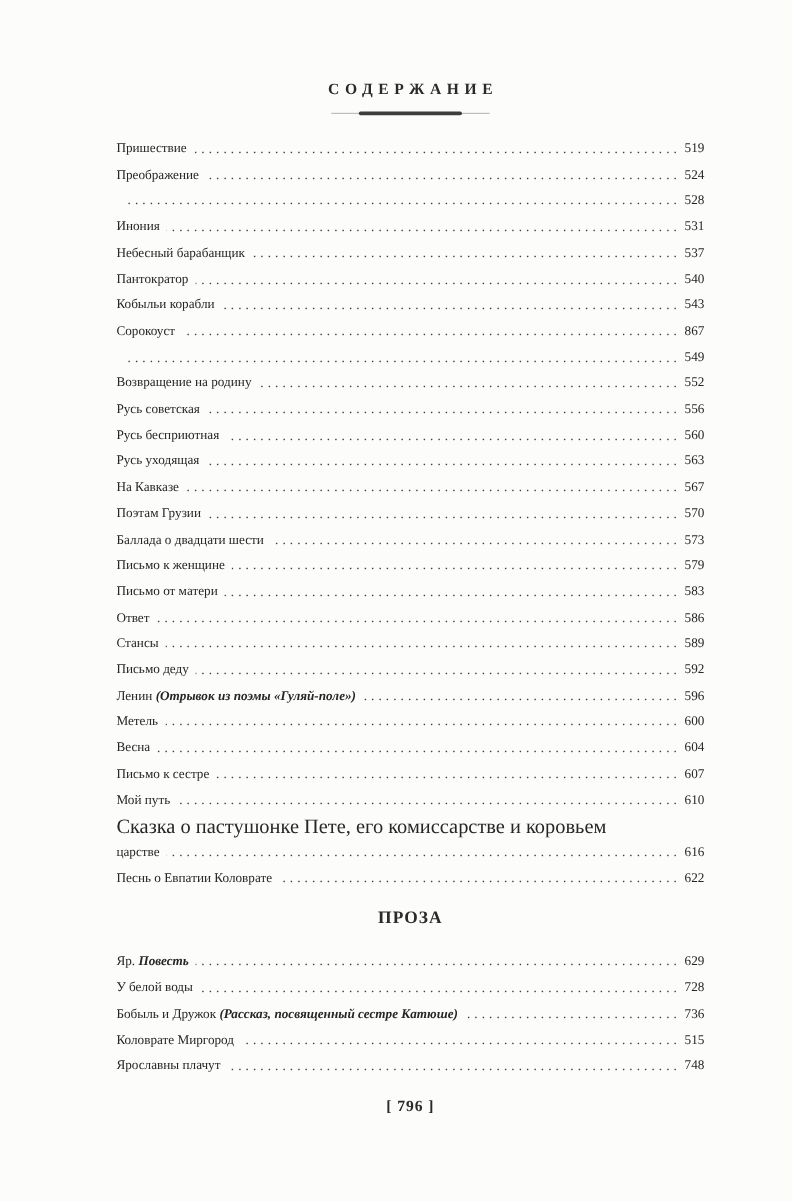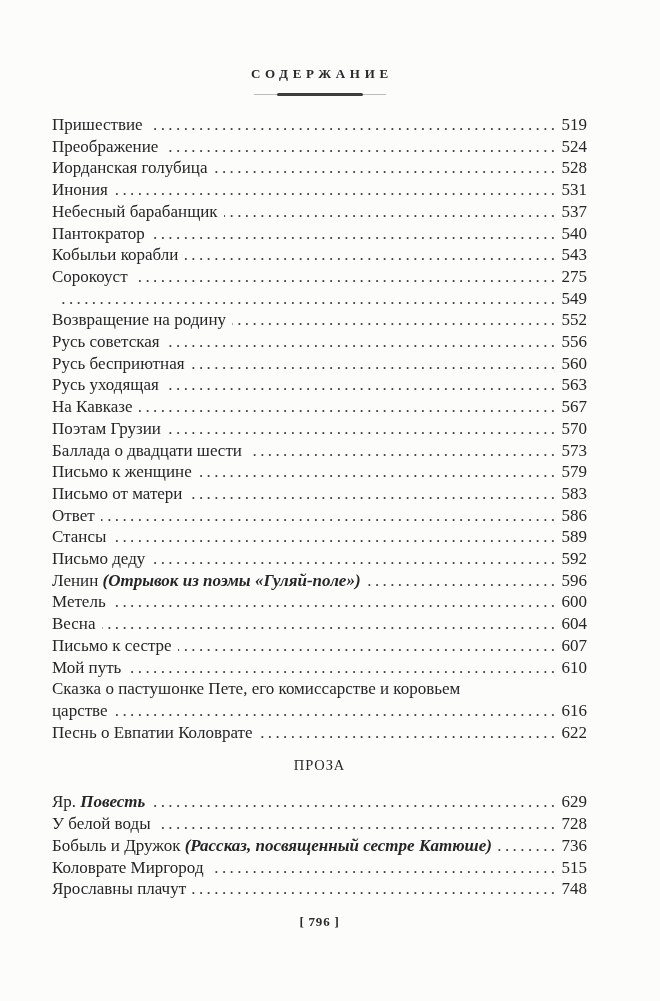--- a/index.html
+++ b/index.html
@@ -8,21 +8,21 @@
     background: #fcfcfb;
   }
   .page {
     position: relative;
     width: 660px;
     height: 1001px;
     box-sizing: border-box;
     background: #fcfcfb;
     color: #262626;
     font-family: "Liberation Serif", "DejaVu Serif", serif;
-    padding: 66px 73px 0 52px;
+    padding: 66px 73px 0 97px;
     overflow: hidden;
   }
   
   .toc-header { text-align: center; }
   .toc-title {
     margin: 0;
     font-size: 13px;
     font-weight: bold;
     letter-spacing: 0.36em;
     padding-left: 0.36em; 
@@ -44,21 +44,21 @@
     position: absolute;
     left: 23px; right: 23px; top: 1px; height: 3px;
     background: #3d3d3d;
     border-radius: 1.5px;
   }
   
   .toc-list { margin-top: 17px; }
   .row {
     display: flex;
     align-items: baseline;
-    font-size: 17px;
+    font-size: 11px;
     line-height: 21.7px;
     white-space: nowrap;
   }
   .line1 {
     font-size: 17px;
     line-height: 21.7px;
     white-space: nowrap;
   }
   .t-it {
     font-style: italic;
@@ -75,21 +75,21 @@
   .dots::after {
     content: "........................................................................................................................";
     letter-spacing: 3.4px;
   }
   .pg { flex: none; }
   
   .section-heading {
     margin: 14px 0 17px;
     text-align: center;
     font-size: 14.5px;
-    font-weight: normal;
+    font-weight: bold;
     letter-spacing: 0.06em;
     color: #2a2a2a;
   }
   
   .folio {
     margin-top: 14px;
     text-align: center;
     font-size: 13px;
     font-weight: bold;
     letter-spacing: 0.06em;
@@ -116,21 +116,20 @@
     <span class="pg">519</span>
   </div>
 
   <div class="row">
     <span class="t"><span class="t-main">Преображение</span></span>
     <span class="dots"></span>
     <span class="pg">524</span>
   </div>
 
   <div class="row">
-    <span class="t"><span class="t-main">Иорданская голубица</span></span>
     <span class="dots"></span>
     <span class="pg">528</span>
   </div>
 
   <div class="row">
     <span class="t"><span class="t-main">Инония</span></span>
     <span class="dots"></span>
     <span class="pg">531</span>
   </div>
 
@@ -148,21 +147,21 @@
 
   <div class="row">
     <span class="t"><span class="t-main">Кобыльи корабли</span></span>
     <span class="dots"></span>
     <span class="pg">543</span>
   </div>
 
   <div class="row">
     <span class="t"><span class="t-main">Сорокоуст</span></span>
     <span class="dots"></span>
-    <span class="pg">275</span>
+    <span class="pg">867</span>
   </div>
 
   <div class="row">
     <span class="dots"></span>
     <span class="pg">549</span>
   </div>
 
   <div class="row">
     <span class="t"><span class="t-main">Возвращение на родину</span></span>
     <span class="dots"></span>

